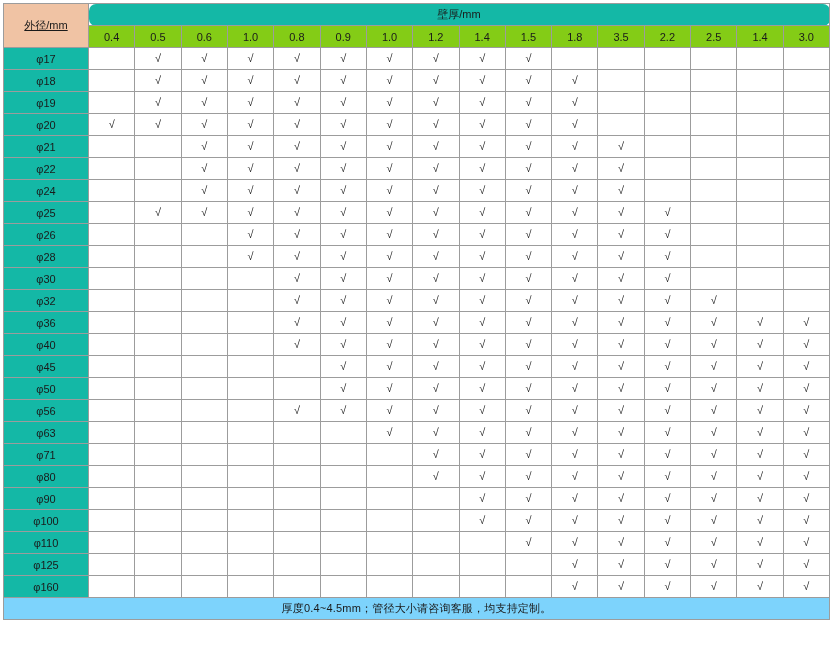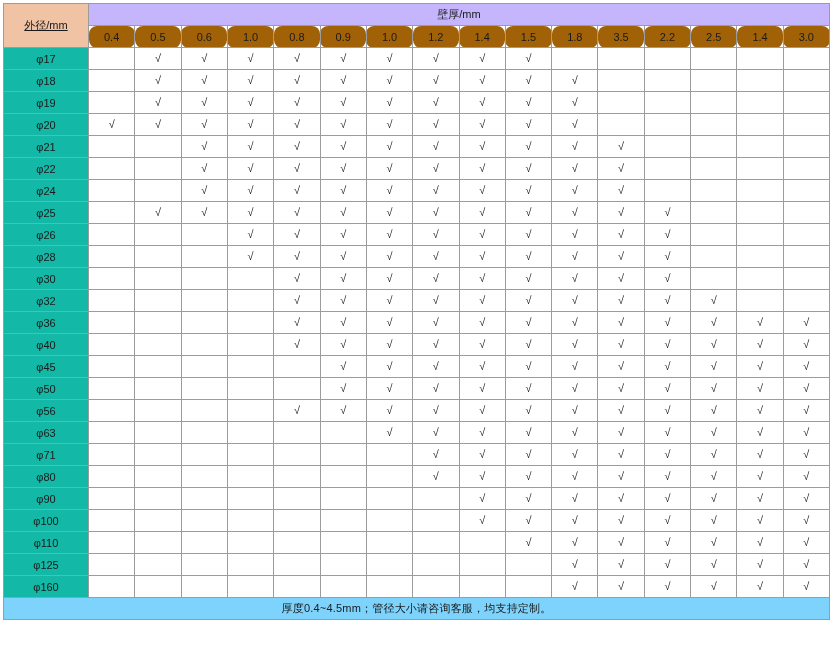--- a/index.html
+++ b/index.html
@@ -38,30 +38,30 @@
     white-space: nowrap;
   }
   .corner-head {
     background: #f0c3a4;
     font-weight: bold;
     font-size: 12px;
     width: 84px;
     text-decoration: underline;
   }
   .group-head {
-    background: #c4b5fd;
+    background: #14b8a6;
     font-weight: bold;
     font-size: 12px;
+    border-radius: 7px;
   }
   .col-head {
-    background: #a16207;
+    background: #84cc16;
     font-size: 11.5px;
     font-weight: bold;
     color: #222;
-    border-radius: 8px;
   }
   .row-head {
     background: #14b8a6;
     font-weight: bold;
     font-size: 12px;
     color: #111;
   }
   .cell {
     background: #ffffff;
     font-size: 12px;

